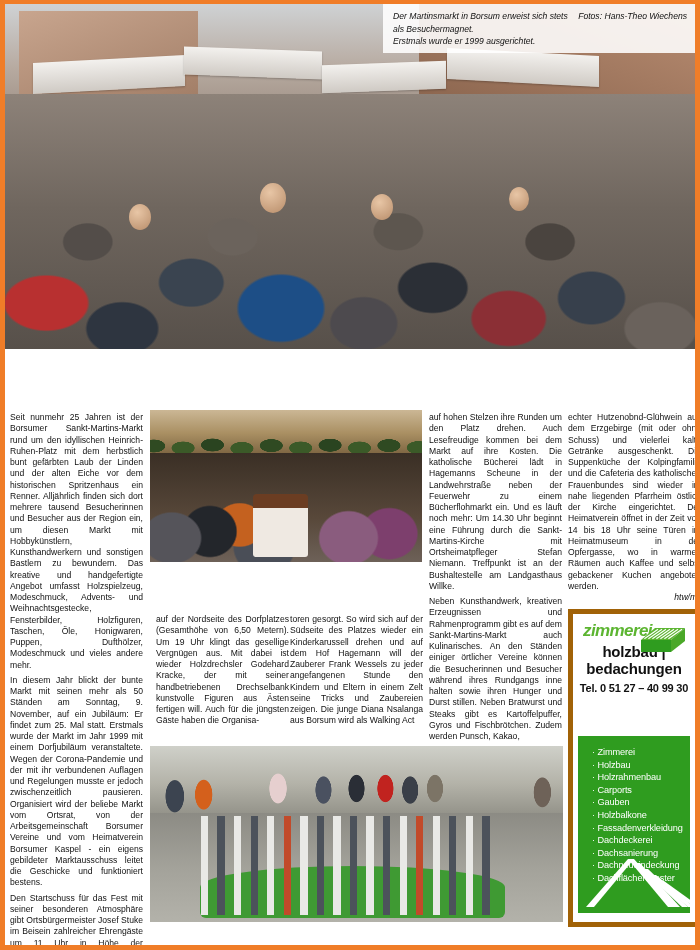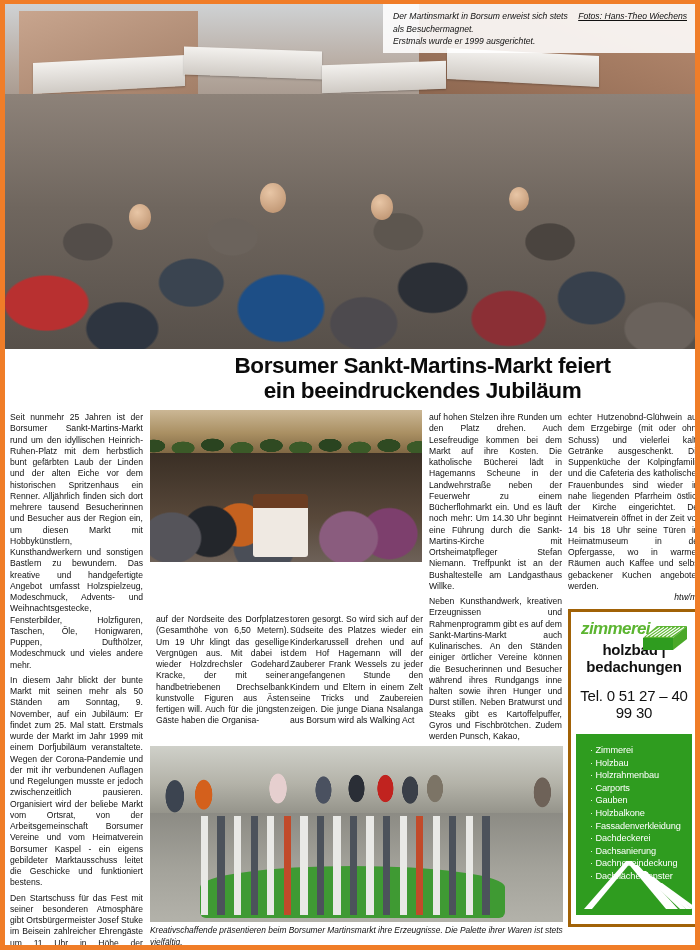--- a/index.html
+++ b/index.html
@@ -79,21 +79,21 @@
     right: 0; top: 0;
     width: 312px;
     padding: 6px 8px 5px 10px;
     background: rgba(255,255,255,.88);
     font-family: "Liberation Sans", sans-serif;
     font-style: italic;
     font-size: 8.6px;
     line-height: 12.5px;
     color: #111;
   }
-  .hero-caption .credit { float: right; font-style: italic; text-decoration: underline; }
+  .hero-caption .credit { float: right; font-style: italic; }
 
   
   .headline {
     position: absolute;
     left: 145px; top: 349px;
     width: 545px;
     text-align: center;
     font-family: "Liberation Sans", sans-serif;
     font-weight: bold;
     font-size: 22.5px;
@@ -225,21 +225,21 @@
         #4c525b 78% 80.2%, transparent 80.2% 83%, #e9e9e6 83% 85.2%, transparent 85.2% 88%,
         #4c525b 88% 90.2%, transparent 90.2% 100%);
   }
   #cap-bot { left: 145px; top: 921px; width: 413px; }
 
   
   .ad {
     position: absolute;
     left: 563px; top: 605px;
     width: 132px; height: 318px;
-    border: 3px solid #a16207;
+    border: 5px solid #a16207;
     background: #ffffff;
     overflow: hidden;
   }
   .ad-logo {
     position: relative;
     height: 118px;
     padding: 8px 6px 4px 6px;
     text-align: center;
   }
   .ad-zimmerei {
@@ -282,24 +282,24 @@
   .ad-sub {
     font-family: "Liberation Sans", sans-serif;
     font-weight: bold;
     font-size: 15px;
     color: #111;
     margin-top: 3px;
     letter-spacing: -0.2px;
   }
   .ad-tel {
     font-family: "Liberation Sans", sans-serif;
-    font-weight: normal;
-    font-size: 15px;
-    color: #111;
-    margin-top: 12px;
+    font-weight: bold;
+    font-size: 11px;
+    color: #111;
+    margin-top: 5px;
     letter-spacing: -0.2px;
   }
   .ad-green {
     position: absolute;
     left: 5px; right: 5px; top: 122px; bottom: 9px;
     background: #2f9c1f;
     padding: 10px 0 0 14px;
     overflow: hidden;
   }
   .ad-green ul { list-style: none; }
@@ -339,24 +339,20 @@
     <div class="hero-head" style="left:53%;top:55%;width:22px;height:26px;"></div>
     <div class="hero-head" style="left:73%;top:53%;width:20px;height:24px;"></div>
 
     <div class="hero-caption">
       <span class="credit">Fotos: Hans-Theo Wiechens</span>
       <span>Der Martinsmarkt in Borsum erweist sich stets  als Besuchermagnet.</span><br>
       <span>Erstmals wurde er 1999 ausgerichtet.</span>
     </div>
   </div>
 
-  <h1 class="headline">
-    <span>Borsumer Sankt-Martins-Markt feiert</span><br>
-    <span>ein beeindruckendes Jubiläum</span>
-  </h1>
 
   <div class="photo-mid">
     <div class="pm-tent"></div>
     <div class="pm-garland"></div>
     <div class="pm-crowd"></div>
     <div class="pm-urn"></div>
   </div>
 
   <div class="col" id="col1">
     <p>Seit nunmehr 25 Jahren ist der Borsumer Sankt-Martins-Markt rund um den idyllischen Heinrich-Ruhen-Platz mit dem herbstlich bunt gefärbten Laub der Linden und der alten Eiche vor dem historischen Spritzenhaus ein Renner. Alljährlich finden sich dort mehrere tausend Besucherinnen und Besucher aus der Region ein, um diesen Markt mit Hobbykünstlern, Kunsthandwerkern und sonstigen Bastlern zu bewundern. Das kreative und handgefertigte Angebot umfasst Holzspielzeug, Modeschmuck, Advents- und Weihnachtsgestecke, Fensterbilder, Holzfiguren, Taschen, Öle, Honigwaren, Puppen, Dufthölzer, Modeschmuck und vieles andere mehr.</p>
@@ -382,21 +378,20 @@
     <span class="sig">htw/mll</span>
   </div>
 
   <div class="photo-bot">
     <div class="pb-back"></div>
     <div class="pb-ground"></div>
     <div class="pb-people"></div>
     <div class="pb-grass"></div>
     <div class="pb-posts"></div>
   </div>
-  <div class="caption" id="cap-bot">Kreativschaffende präsentieren beim Borsumer Martinsmarkt ihre Erzeugnisse. Die Palette ihrer Waren ist stets vielfältig.</div>
 
   <div class="ad">
     <div class="ad-logo">
       <div class="ad-zimmerei">zimmerei</div>
       <svg class="ad-roof" viewBox="0 0 44 30">
         <polygon points="14,2 44,2 30,14 0,14" fill="#5cb531"></polygon>
         <polygon points="0,14 30,14 30,26 0,26" fill="#2f9c1f"></polygon>
         <polygon points="30,14 44,2 44,15 30,26" fill="#4aa828"></polygon>
         <g stroke="#ffffff" stroke-width="1.1">
           <line x1="17" y1="3.2" x2="3.4" y2="12.8"></line>

